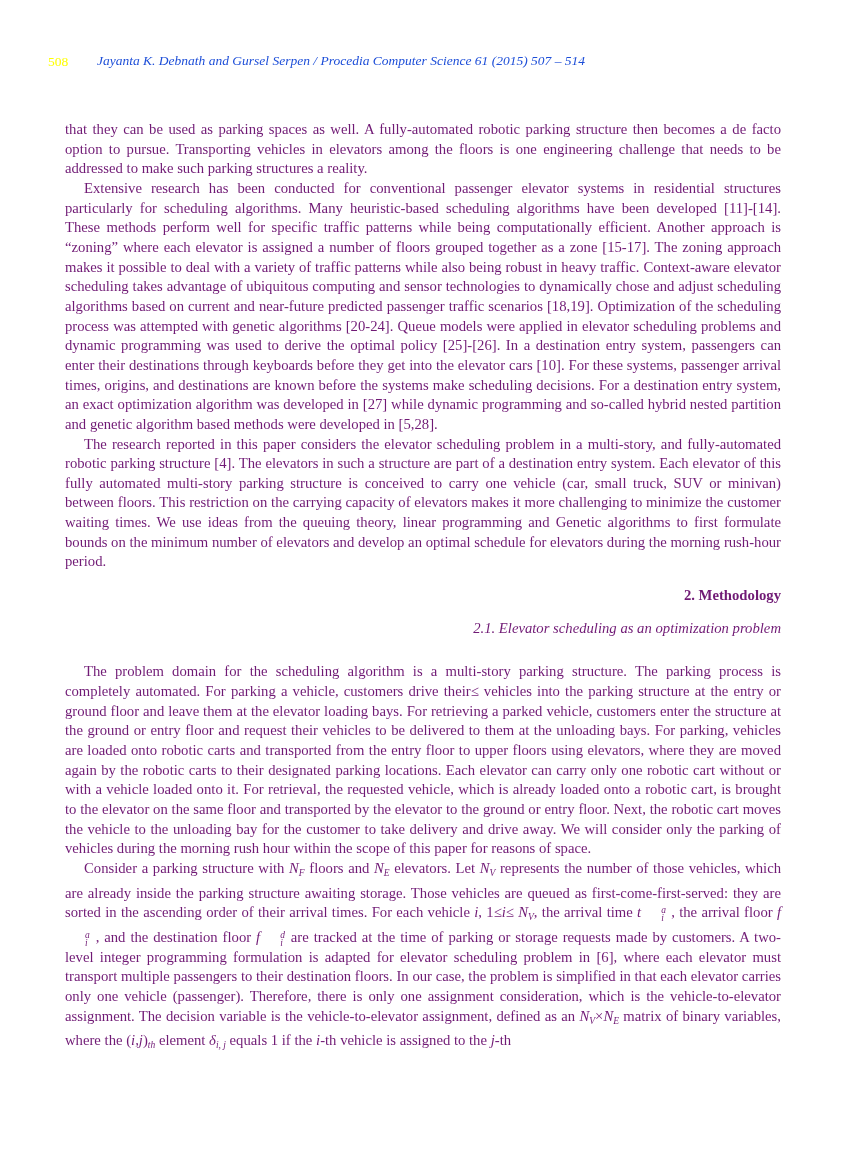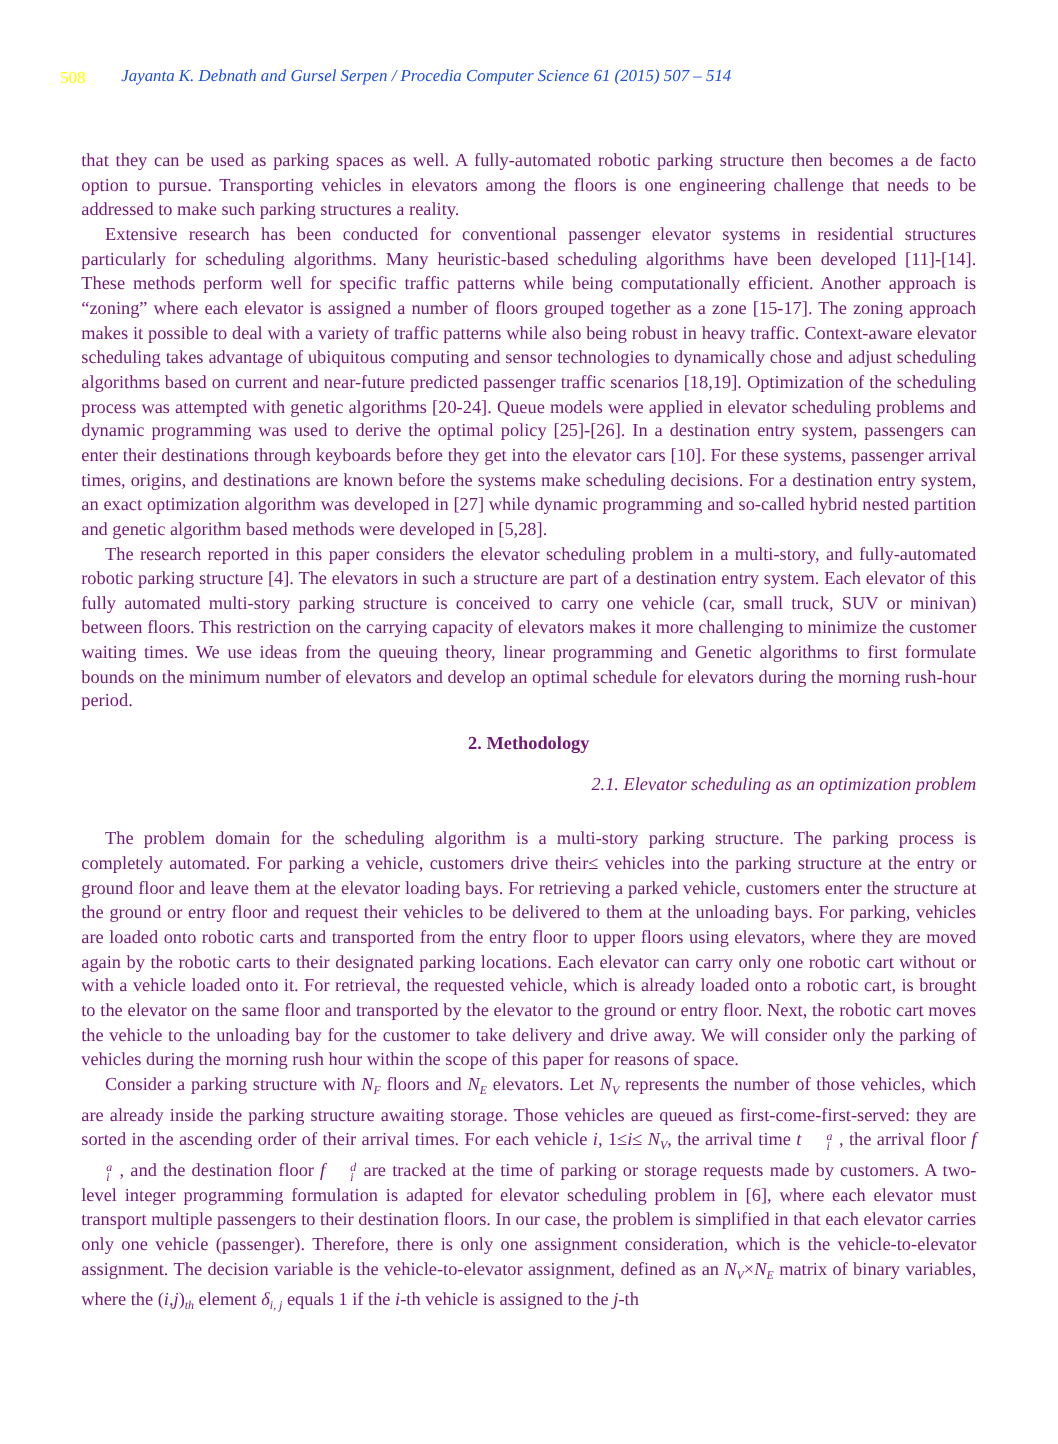--- a/index.html
+++ b/index.html
@@ -9,21 +9,21 @@
   }
   .running-header{position:absolute;top:53px;left:0;width:682px;height:18px;}
   .page-number{position:absolute;left:48px;top:1px;font-size:13.5px;color:#ffff00;}
   .citation{width:100%;text-align:center;font-style:italic;font-size:13.5px;color:#1d4ed8;}
   .article-body{
     position:absolute;left:65px;top:96px;width:716px;
     color:#701a75;font-size:14.7px;line-height:19.65px;text-align:justify;margin-top:24px;
   }
   .article-body p{margin:0;padding:0;}
   .article-body p.indent{text-indent:19px;}
-  .article-body h2{font-size:14.7px;font-weight:bold;margin:14px 0 13px 0;text-align:center;}
+  .article-body h2{font-size:14.7px;font-weight:bold;margin:14px 0 13px 0;text-align:right;}
   .article-body h3{font-size:14.7px;font-weight:normal;font-style:italic;margin:0 0 24px 0;text-align:right;}
   .i{font-style:italic;}
   .sub{font-style:italic;font-size:9.5px;vertical-align:-3px;}
   .ss{display:inline-block;font-style:italic;font-size:9.5px;line-height:8px;vertical-align:-4px;text-align:left;padding:0 1px;}
   .ss span{display:block;}
 </style>
 </head>
 <body>
 
 <div class="running-header">

